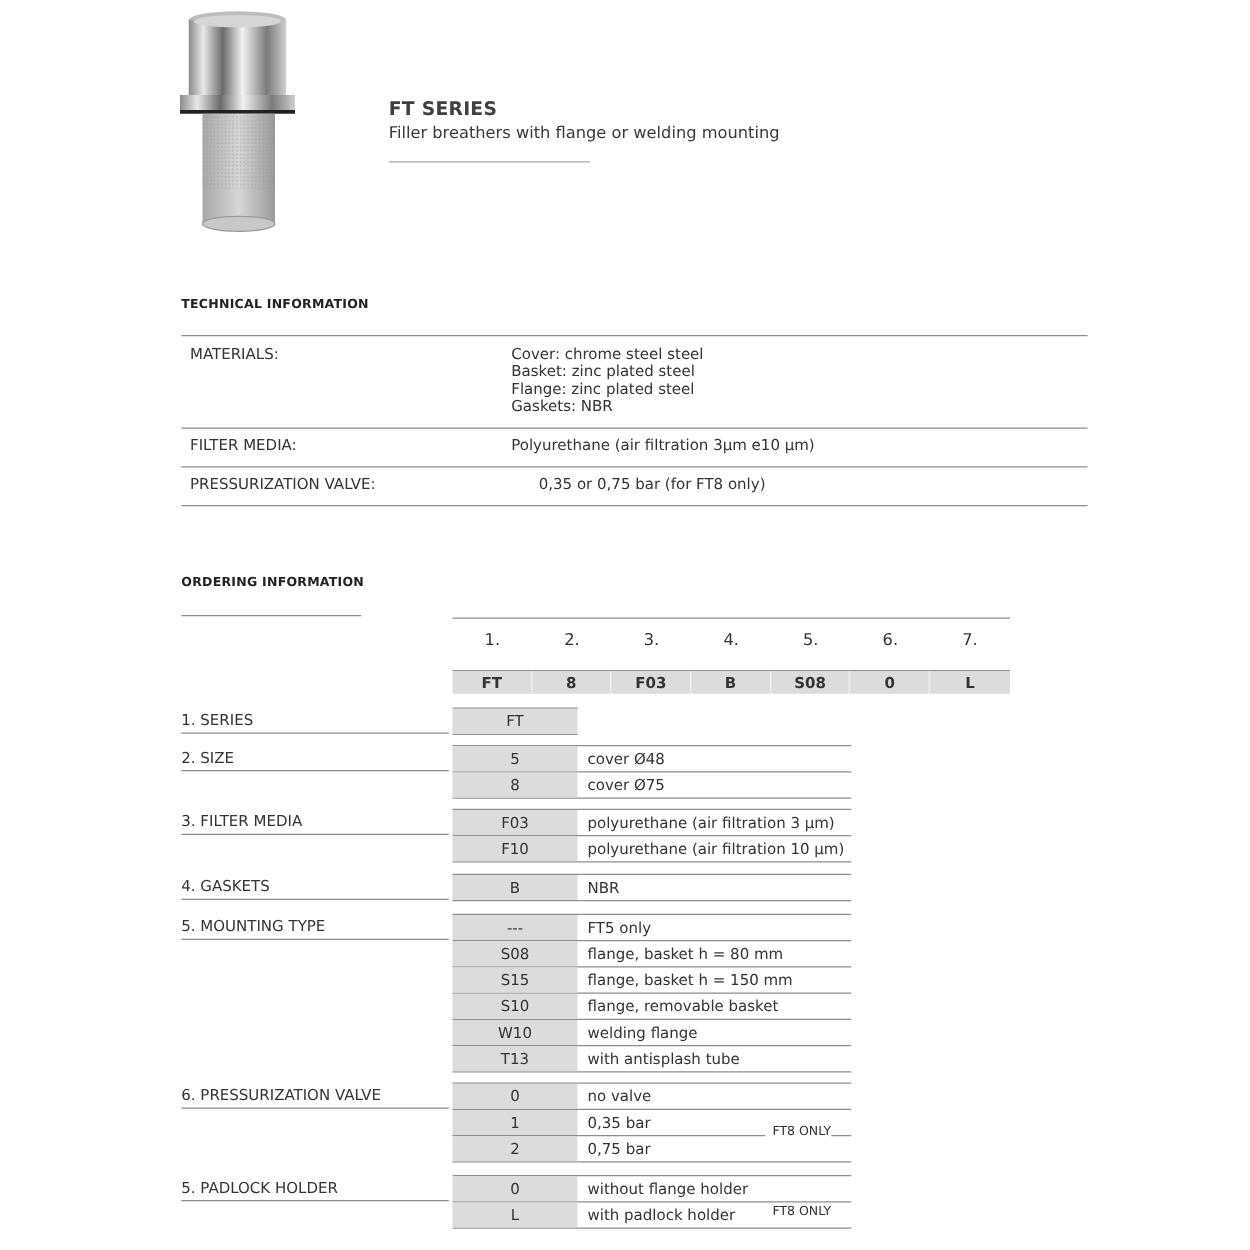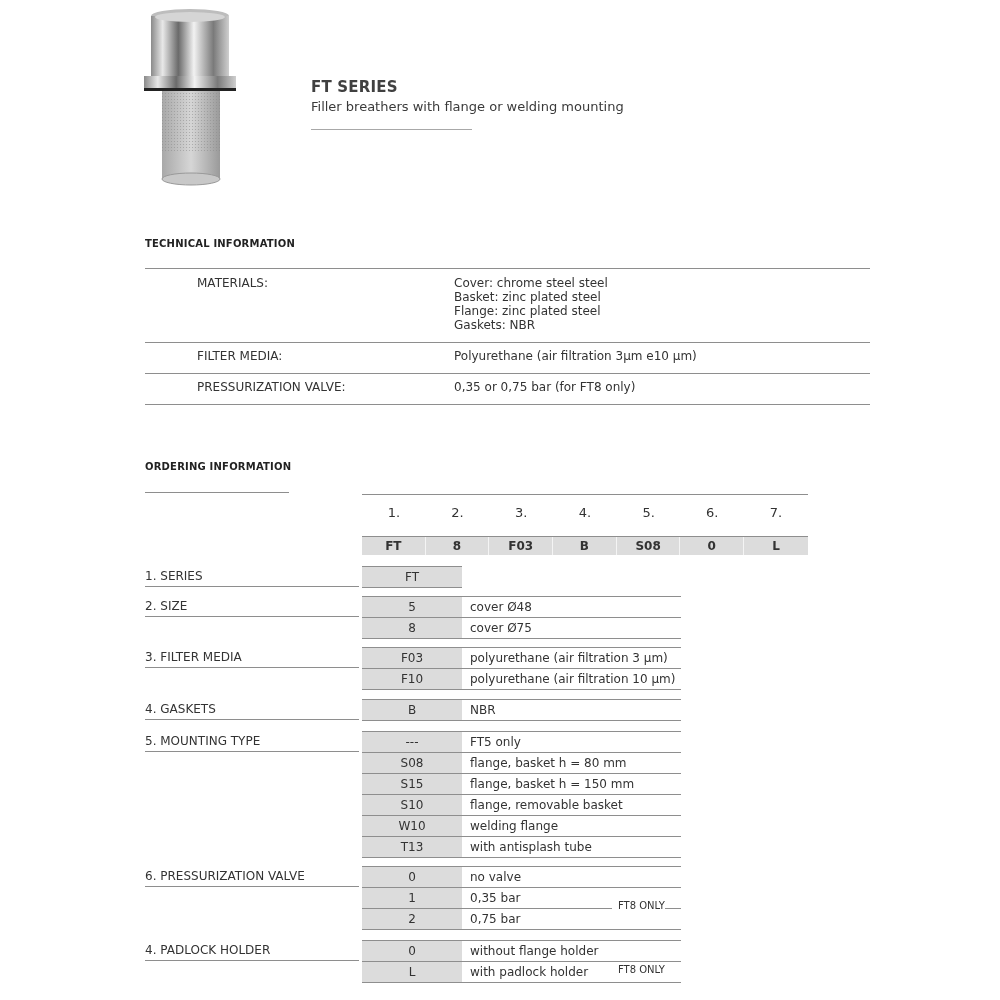--- a/index.html
+++ b/index.html
@@ -13,25 +13,25 @@
   .title { font-size: 15px; font-weight: bold; color: #404040; letter-spacing: 0.2px; }
   .subtitle { font-size: 13px; color: #3a3a3a; margin-top: 3px; }
   .title-rule { position: absolute; left: 311px; top: 129px; width: 161px; height: 1px; background: #a8a8a8; }
 
   .section-h { position: absolute; left: 145px; font-size: 10px; font-weight: bold; color: #222; letter-spacing: 0.2px; }
 
   
   .tech { position: absolute; left: 145px; top: 268px; width: 725px; }
   .tech-row { display: flex; border-top: 1px solid #8e8e8e; font-size: 12px; color: #333; }
   .tech-row:last-child { border-bottom: 1px solid #8e8e8e; }
-  .tech-key { width: 264px; padding-left: 7px; margin-left: 45px; }
+  .tech-key { width: 264px; padding-left: 7px; }
   .tech-val { flex: 1; line-height: 14px; }
   .tech-row.r0 { height: 74px; padding-top: 7px; }
   .tech-row.r1 { height: 31px; padding-top: 6px; }
-  .tech-row.r2 { height: 32px; padding-top: 6px; }
+  .tech-row.r2 { height: 32px; padding-top: 6px; gap: 22px; }
   .tech-row.r0 .tech-key { padding-top: 0; }
 
   
   .order-rule-left { position: absolute; left: 145px; top: 492px; width: 144px; height: 1px; background: #8e8e8e; }
   .code-top-rule { position: absolute; left: 362px; top: 494px; width: 446px; height: 1px; background: #8e8e8e; }
   .code-nums { position: absolute; left: 362px; top: 505px; width: 446px; display: flex; font-size: 13px; color: #333; }
   .code-nums span { width: 63.7px; text-align: center; }
   .code-bar { position: absolute; left: 362px; top: 536px; width: 446px; height: 19px; display: flex; border-top: 1px solid #8e8e8e; }
   .code-bar span { width: 63.7px; background: #dcdcdc; text-align: center; font-size: 12px; font-weight: bold; color: #333; line-height: 18px; border-right: 1px solid #f4f4f4; }
   .code-bar span:last-child { border-right: none; }
@@ -221,21 +221,21 @@
     </div>
     <div class="opt">
       <div class="code">2</div>
       <div class="desc">0,75 bar</div>
     </div>
   </div>
   <div class="note" style="left:467px; top:34px;">FT8 ONLY</div>
 </div>
 
 <div class="grp" style="top:940px">
-  <div class="grp-label">4. PADLOCK HOLDER</div>
+  <div class="grp-label">5. PADLOCK HOLDER</div>
   <div class="grp-rows">
     <div class="opt">
       <div class="code">0</div>
       <div class="desc">without flange holder</div>
     </div>
     <div class="opt">
       <div class="code">L</div>
       <div class="desc">with padlock holder</div>
     </div>
   </div>

